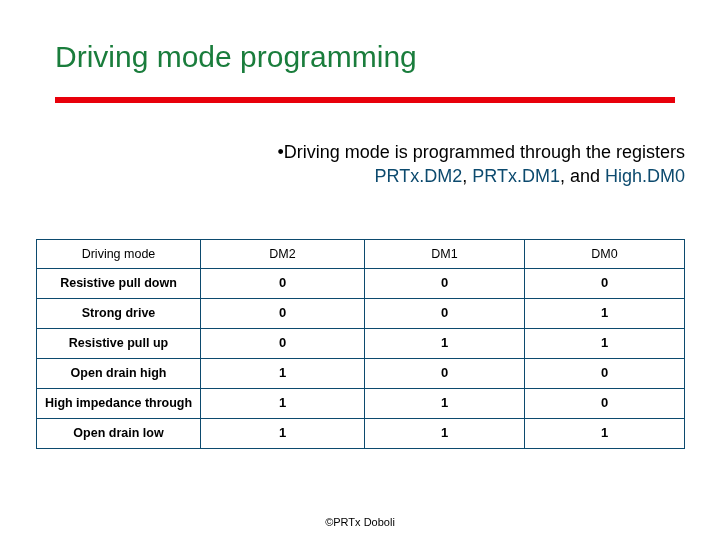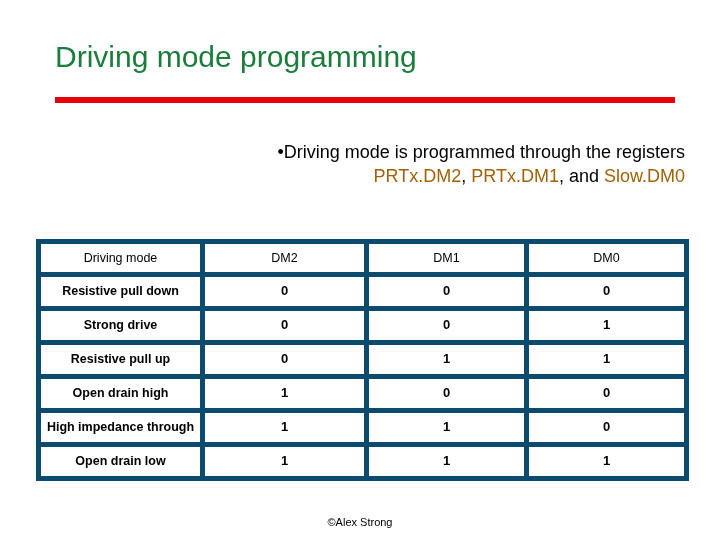--- a/index.html
+++ b/index.html
@@ -57,33 +57,33 @@
     padding-left: 8px;
   }
   .bullet-1-cont {
     padding-left: 40px;
   }
   .bullet-2 {
     padding-left: 22px;
     margin-top: 2px;
   }
   .reg {
-    color: #a16207;
+    color: #0c4a6e;
   }
   table.dm-table {
     position: absolute;
     left: 36px;
     top: 239px;
     width: 648px;
     border-collapse: collapse;
     table-layout: fixed;
   }
   table.dm-table th,
   table.dm-table td {
-    border: 5px solid #0c4a6e;
+    border: 1px solid #0c4a6e;
     text-align: center;
     color: #000000;
     font-size: 12.5px;
     padding: 6px 2px;
     line-height: 1.15;
     margin-left: 47px;
   }
   table.dm-table thead th {
     font-weight: normal;
     height: 16px;
@@ -118,21 +118,21 @@
 <div class="slide">
 
   <div class="title">Driving mode programming</div>
   <div class="title-rule"></div>
 
   <div class="bullets">
     <div class="bullet-line bullet-1">
       <span class="dot">•</span><span>Driving mode is programmed through the registers</span>
     </div>
     <div class="bullet-line bullet-1-cont">
-      <span class="reg">PRTx.DM2</span><span>, </span><span class="reg">PRTx.DM1</span><span>, and </span><span class="reg">Slow.DM0</span>
+      <span class="reg">PRTx.DM2</span><span>, </span><span class="reg">PRTx.DM1</span><span>, and </span><span class="reg">High.DM0</span>
     </div>
   </div>
 
   <table class="dm-table">
     <colgroup>
       <col class="c0">
         <col class="c1">
         <col class="c2">
         <col class="c3">
     </colgroup>
@@ -177,15 +177,15 @@
       </tr>
       <tr>
         <td class="mode">Open drain low</td>
         <td class="bitval">1</td>
         <td class="bitval">1</td>
         <td class="bitval">1</td>
       </tr>
     </tbody>
   </table>
 
-  <div class="footer">©Alex Strong</div>
+  <div class="footer">©PRTx Doboli</div>
 
 </div>
 
 </body></html>

